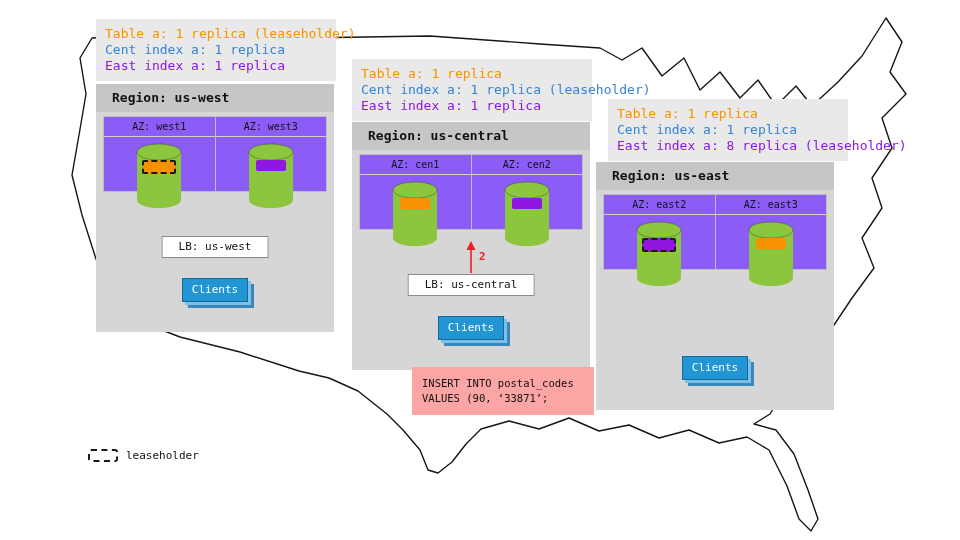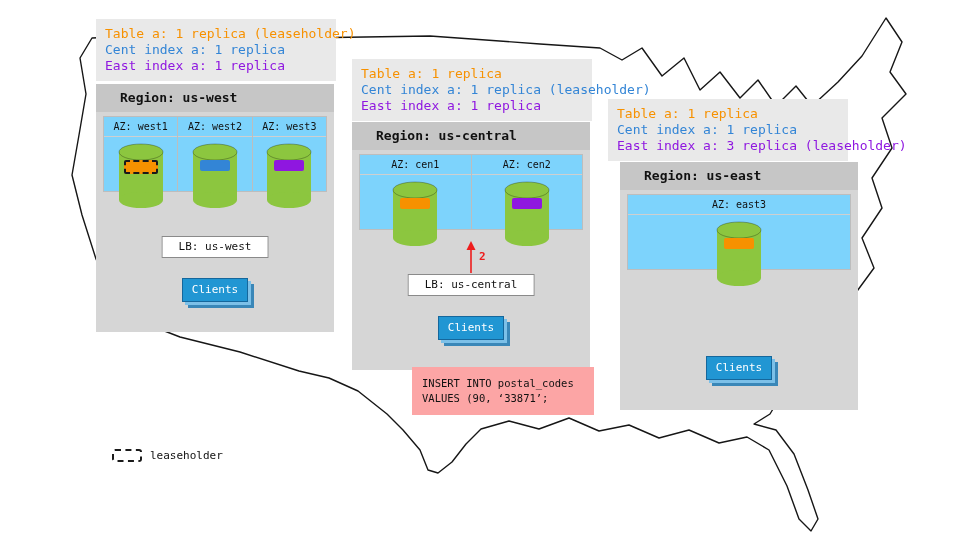--- a/index.html
+++ b/index.html
@@ -11,25 +11,25 @@
   .legend-box{position:absolute;width:240px;box-sizing:border-box;background:#e9e9e9;
               padding:7px 4px 7px 9px;font-size:13px;line-height:16px;white-space:nowrap;}
   #legend-0{left:96px;top:19px;}
   #legend-1{left:352px;top:59px;}
   #legend-2{left:608px;top:99px;}
 
   
   .region-panel{position:absolute;width:238px;height:248px;background:#d6d6d6;}
   #panel-0{left:96px;top:84px;}
   #panel-1{left:352px;top:122px;}
-  #panel-2{left:620px;top:162px;}
-  .region-header{height:28px;line-height:28px;padding-left:24px;font-size:13px;font-weight:bold;
+  #panel-2{left:596px;top:162px;}
+  .region-header{height:28px;line-height:28px;padding-left:16px;font-size:13px;font-weight:bold;
                  background:#c6c6c6;}
 
-  .az-block{position:absolute;left:7px;top:32px;width:224px;height:76px;background:#7dd3fc;
+  .az-block{position:absolute;left:7px;top:32px;width:224px;height:76px;background:#8b5cf6;
             display:flex;border:1px solid #bdbdbd;box-sizing:border-box;}
   .az-col{flex:1;position:relative;border-right:1px solid #bdbdbd;}
   .az-col:last-child{border-right:none;}
   .az-label{height:19px;line-height:19px;text-align:center;font-size:10px;
             border-bottom:1px solid #cfcfcf;}
   .cyl{position:absolute;left:50%;top:26px;transform:translateX(-50%);width:48px;height:66px;}
   .bar{position:absolute;left:50%;top:17px;transform:translateX(-50%);width:30px;height:11px;
        border-radius:2px;}
   .bar.dashed{border:2px dashed #1a1a1a;width:30px;height:10px;}
 
@@ -41,21 +41,21 @@
            font-family:"DejaVu Sans Mono",monospace;border:1px solid #15679c;
            box-shadow:3px 3px 0 #7cc0e8,6px 6px 0 #3a87b8;cursor:pointer;padding:0;}
 
   .insert-arrow{position:absolute;left:112px;top:118px;}
   .insert-arrow-label{position:absolute;left:127px;top:128px;font-size:11px;font-weight:bold;}
 
   .sql-box{position:absolute;left:412px;top:367px;width:182px;box-sizing:border-box;
            background:#fca5a5;padding:9px 10px;font-size:10.5px;line-height:15px;
            white-space:nowrap;}
 
-  .lh-key{position:absolute;left:112px;top:449px;display:flex;align-items:center;font-size:11px;}
+  .lh-key{position:absolute;left:88px;top:449px;display:flex;align-items:center;font-size:11px;}
   .lh-swatch{display:inline-block;width:26px;height:9px;border:2px dashed #1a1a1a;
              border-radius:3px;background:#fff;margin-right:8px;}
 </style>
 </head>
 <body>
 
 <div class="stage">
 
   <svg class="map" viewBox="0 0 960 540" width="960" height="540" aria-hidden="true">
     <path d="M 92,38 L 180,34 300,38 430,36 540,44 600,48
@@ -77,46 +77,35 @@
 
   <section class="legend-box" id="legend-1">
     <div style="color: rgb(247, 145, 0);">Table a: 1 replica</div>
     <div style="color: rgb(51, 133, 214);">Cent index a: 1 replica (leaseholder)</div>
     <div style="color: rgb(143, 23, 224);">East index a: 1 replica</div>
   </section>
 
   <section class="legend-box" id="legend-2">
     <div style="color: rgb(247, 145, 0);">Table a: 1 replica</div>
     <div style="color: rgb(51, 133, 214);">Cent index a: 1 replica</div>
-    <div style="color: rgb(143, 23, 224);">East index a: 3 replica (leaseholder)</div>
+    <div style="color: rgb(143, 23, 224);">East index a: 8 replica (leaseholder)</div>
   </section>
 
   <section class="region-panel" id="panel-0">
     <header class="region-header">Region: us-west</header>
     <div class="az-block">
       <div class="az-col">
         <div class="az-label">AZ: west1</div>
         <div class="cyl" style="color: rgb(140, 198, 63);">
           <svg viewBox="0 0 48 66" width="48" height="66" aria-hidden="true">
             <rect x="2" y="9" width="44" height="48" fill="currentColor"></rect>
             <ellipse cx="24" cy="57" rx="22" ry="8" fill="currentColor"></ellipse>
             <ellipse cx="24" cy="9" rx="22" ry="8" fill="currentColor" stroke="rgba(0,0,0,0.28)" stroke-width="1"></ellipse>
           </svg>
           <div class="bar dashed" style="background: rgb(247, 145, 0);"></div>
-        </div>
-      </div>
-      <div class="az-col">
-        <div class="az-label">AZ: west2</div>
-        <div class="cyl" style="color: rgb(140, 198, 63);">
-          <svg viewBox="0 0 48 66" width="48" height="66" aria-hidden="true">
-            <rect x="2" y="9" width="44" height="48" fill="currentColor"></rect>
-            <ellipse cx="24" cy="57" rx="22" ry="8" fill="currentColor"></ellipse>
-            <ellipse cx="24" cy="9" rx="22" ry="8" fill="currentColor" stroke="rgba(0,0,0,0.28)" stroke-width="1"></ellipse>
-          </svg>
-          <div class="bar" style="background: rgb(51, 133, 214);"></div>
         </div>
       </div>
       <div class="az-col">
         <div class="az-label">AZ: west3</div>
         <div class="cyl" style="color: rgb(140, 198, 63);">
           <svg viewBox="0 0 48 66" width="48" height="66" aria-hidden="true">
             <rect x="2" y="9" width="44" height="48" fill="currentColor"></rect>
             <ellipse cx="24" cy="57" rx="22" ry="8" fill="currentColor"></ellipse>
             <ellipse cx="24" cy="9" rx="22" ry="8" fill="currentColor" stroke="rgba(0,0,0,0.28)" stroke-width="1"></ellipse>
           </svg>
@@ -160,20 +149,31 @@
     </svg>
     <span class="insert-arrow-label" style="color: rgb(238, 28, 28);">2</span>
     <div class="lb-box">LB: us-central</div>
     <button class="clients" style="background: rgb(33, 150, 211);">Clients</button>
   </section>
 
   <section class="region-panel" id="panel-2">
     <header class="region-header">Region: us-east</header>
     <div class="az-block">
       <div class="az-col">
+        <div class="az-label">AZ: east2</div>
+        <div class="cyl" style="color: rgb(140, 198, 63);">
+          <svg viewBox="0 0 48 66" width="48" height="66" aria-hidden="true">
+            <rect x="2" y="9" width="44" height="48" fill="currentColor"></rect>
+            <ellipse cx="24" cy="57" rx="22" ry="8" fill="currentColor"></ellipse>
+            <ellipse cx="24" cy="9" rx="22" ry="8" fill="currentColor" stroke="rgba(0,0,0,0.28)" stroke-width="1"></ellipse>
+          </svg>
+          <div class="bar dashed" style="background: rgb(143, 23, 224);"></div>
+        </div>
+      </div>
+      <div class="az-col">
         <div class="az-label">AZ: east3</div>
         <div class="cyl" style="color: rgb(140, 198, 63);">
           <svg viewBox="0 0 48 66" width="48" height="66" aria-hidden="true">
             <rect x="2" y="9" width="44" height="48" fill="currentColor"></rect>
             <ellipse cx="24" cy="57" rx="22" ry="8" fill="currentColor"></ellipse>
             <ellipse cx="24" cy="9" rx="22" ry="8" fill="currentColor" stroke="rgba(0,0,0,0.28)" stroke-width="1"></ellipse>
           </svg>
           <div class="bar" style="background: rgb(247, 145, 0);"></div>
         </div>
       </div>

